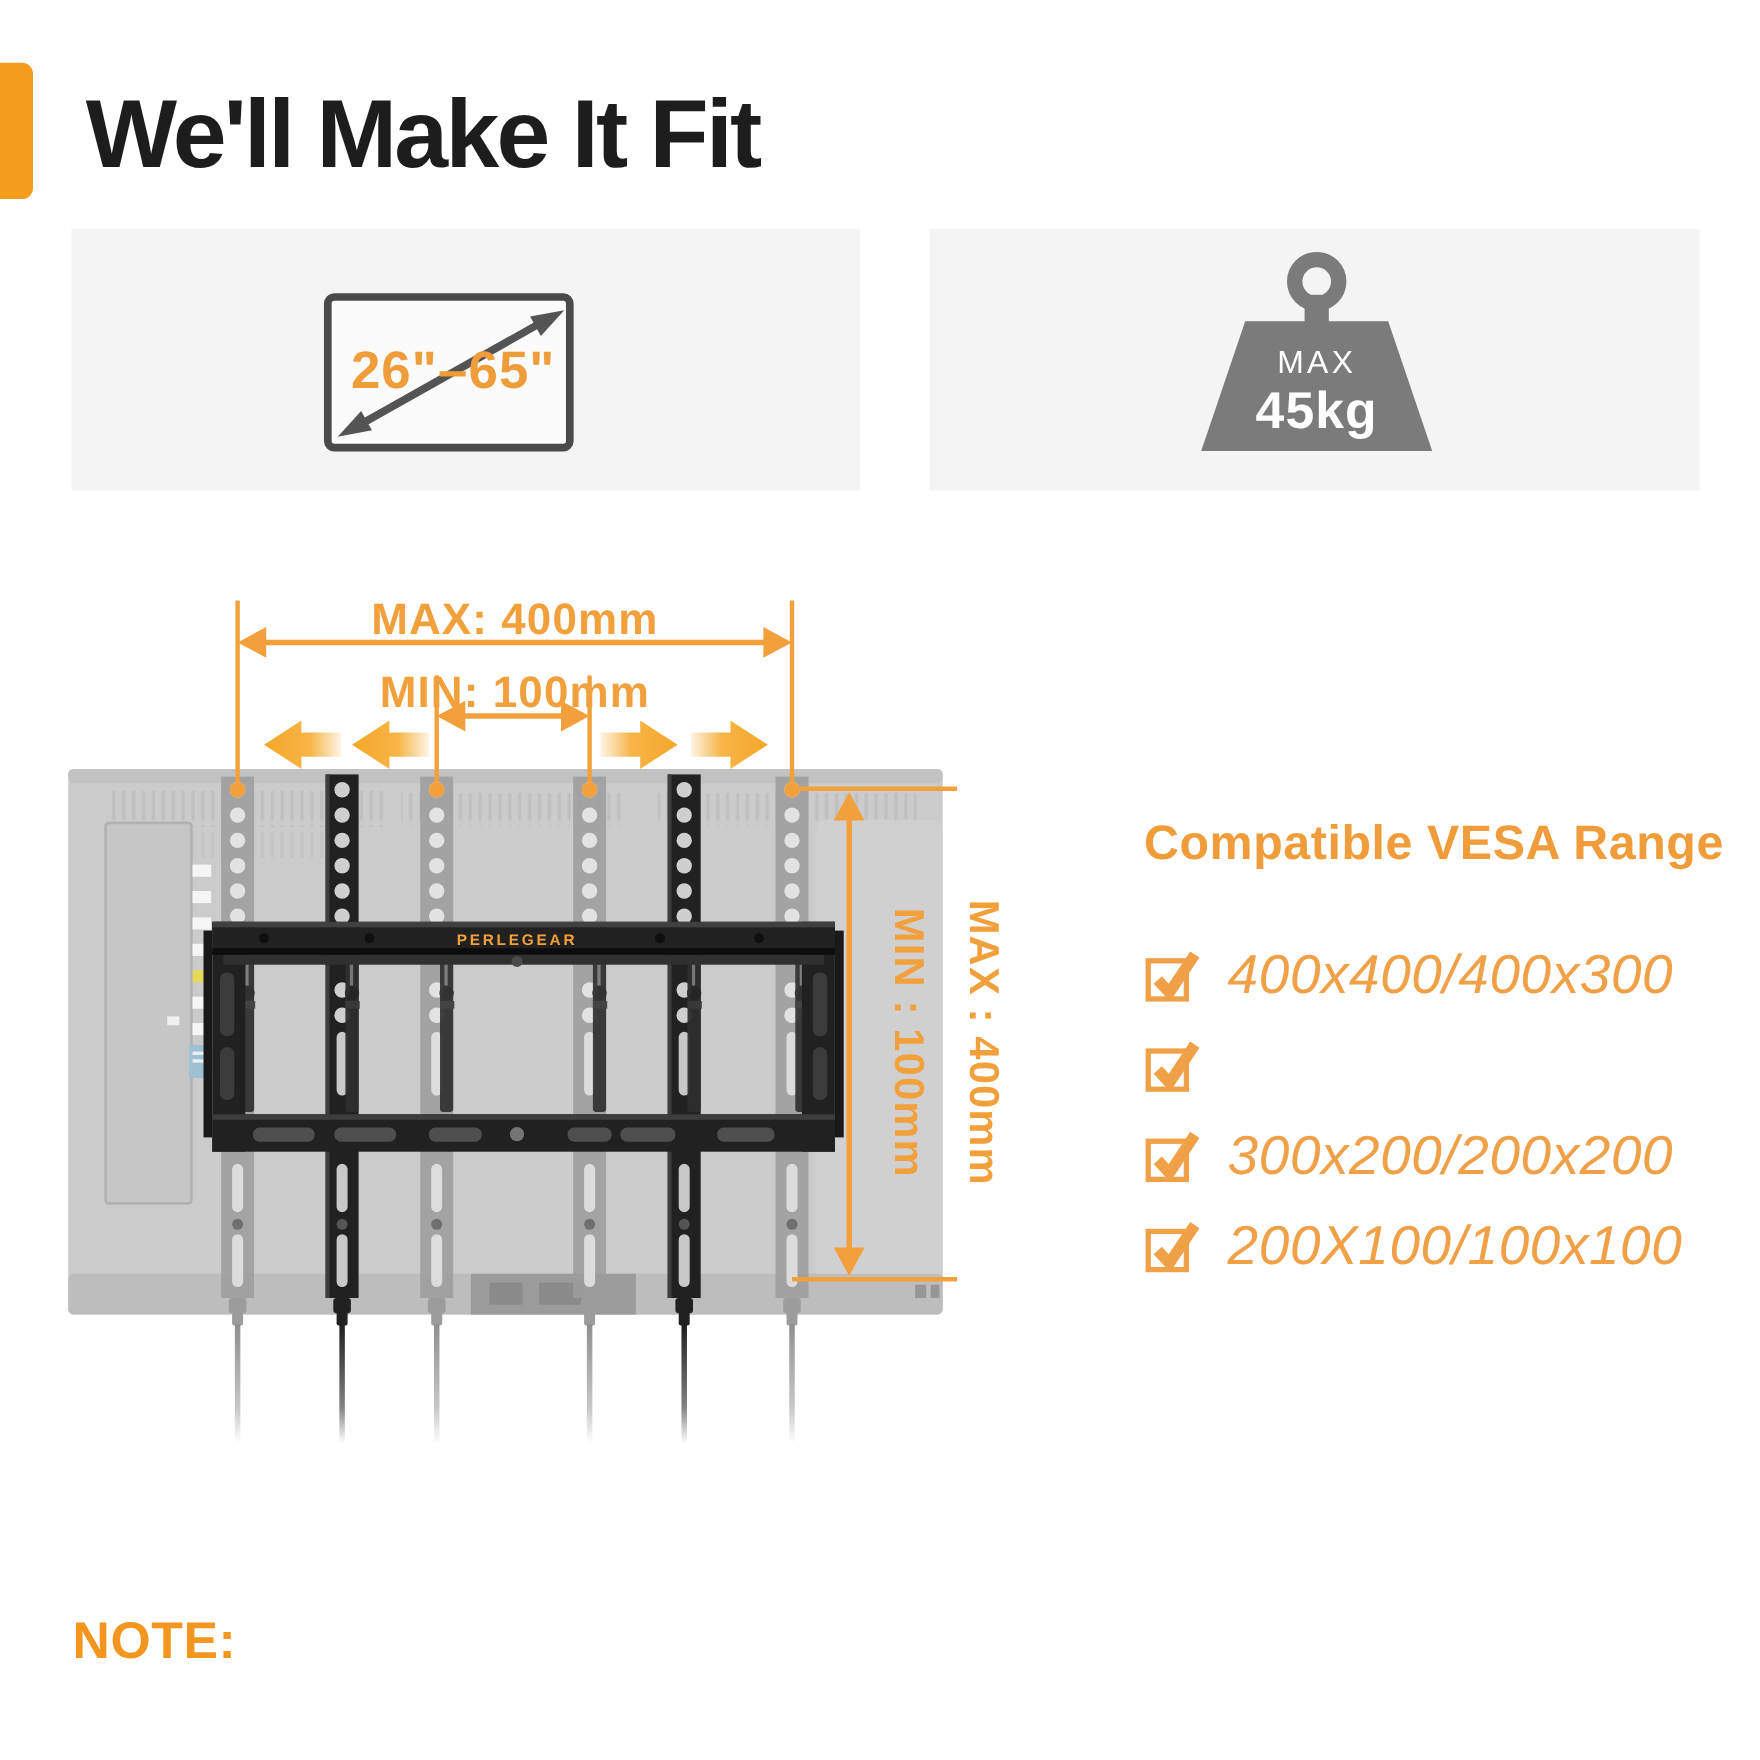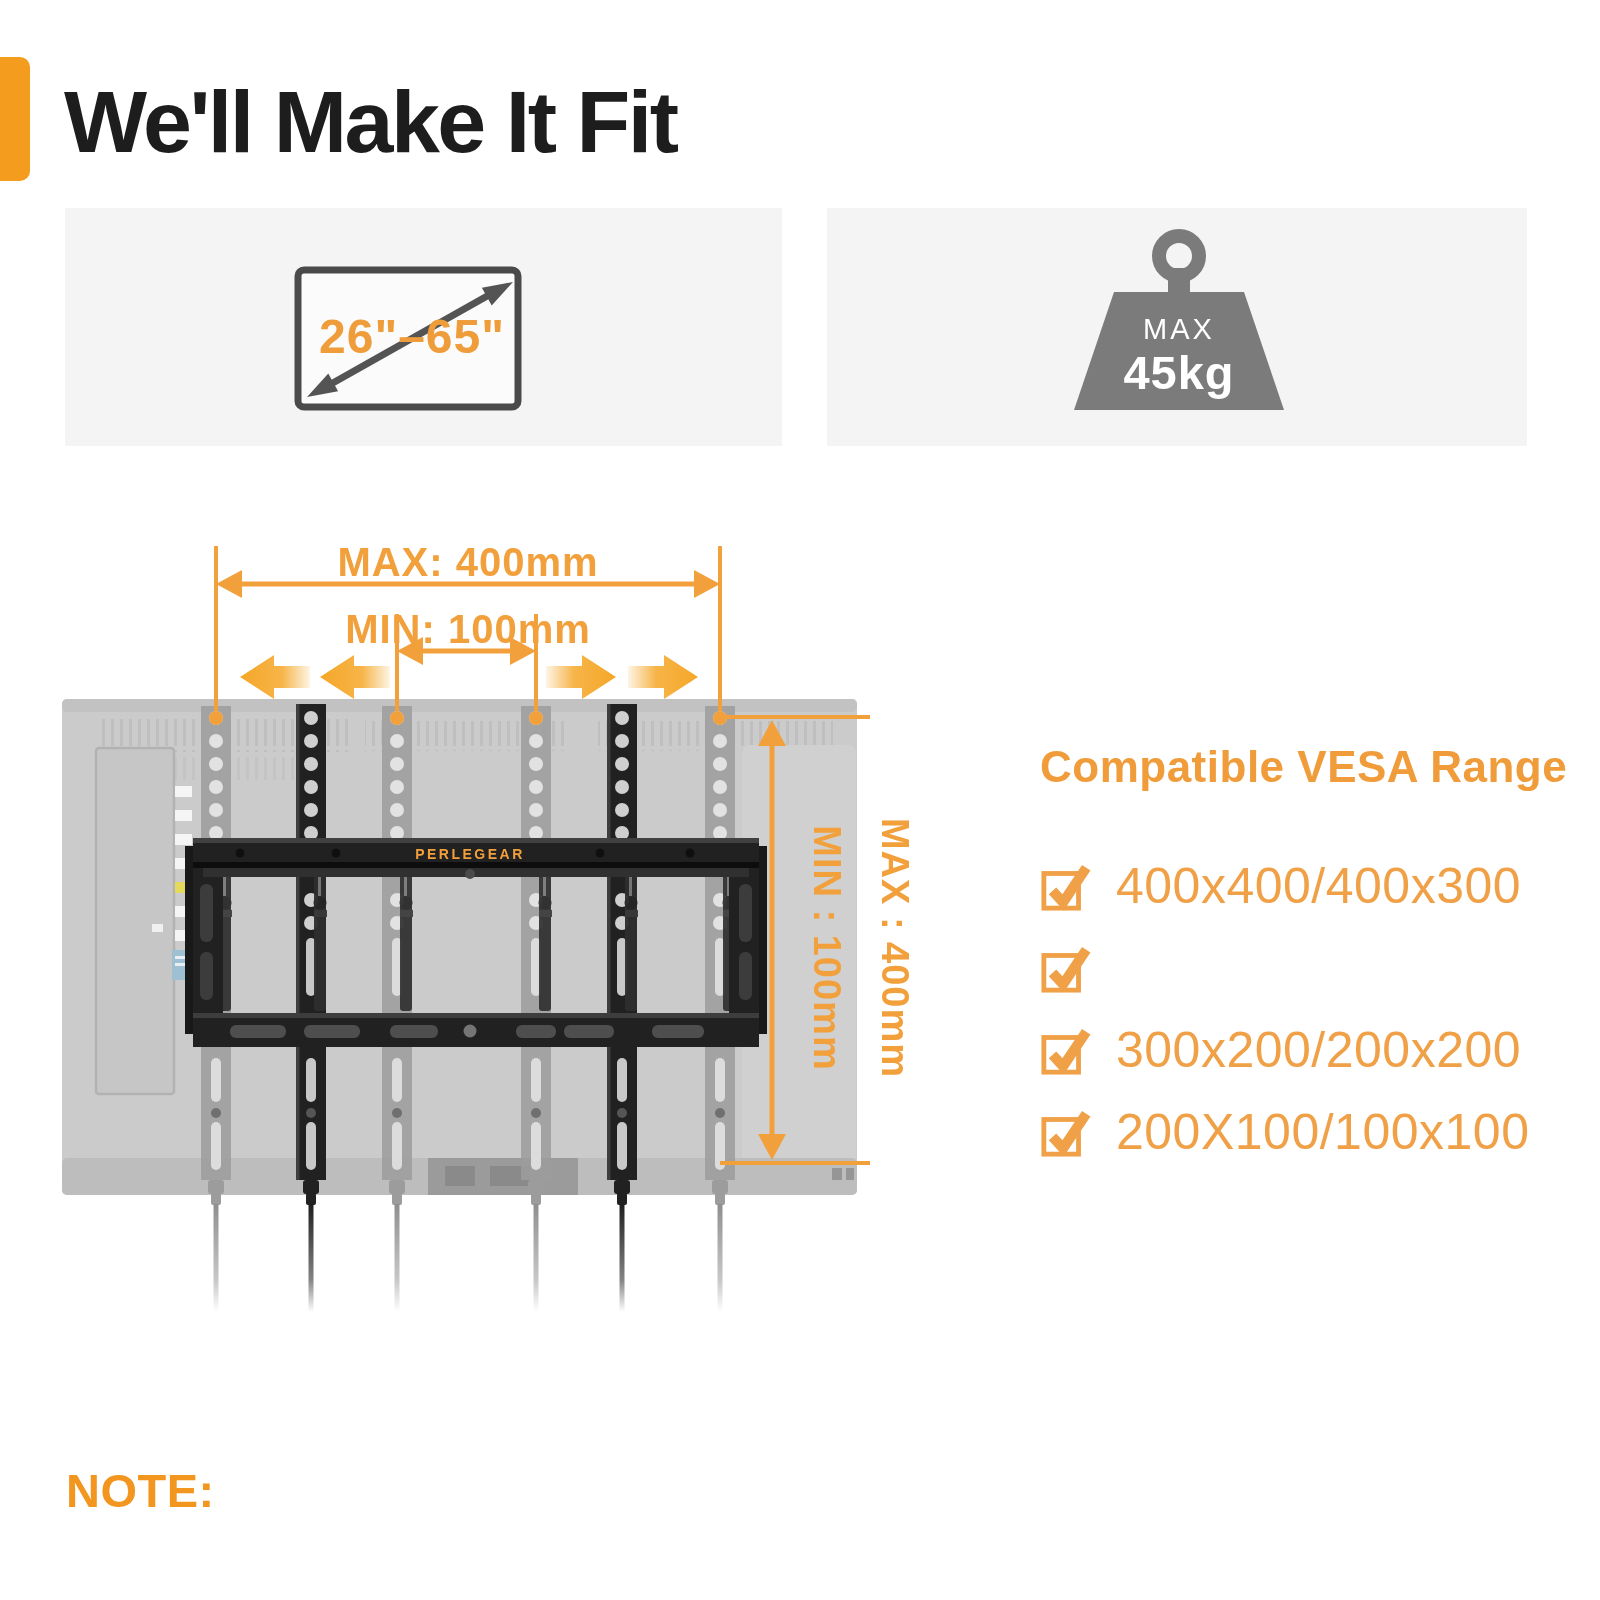--- a/index.html
+++ b/index.html
@@ -1,27 +1,27 @@
 <!DOCTYPE html>
 <html><head>
 <meta charset="utf-8">
 <style>
   html,body{margin:0;padding:0;}
   body{width:1600px;height:1600px;background:#ffffff;font-family:"Liberation Sans","DejaVu Sans",sans-serif;overflow:hidden;}
   .canvas{position:relative;width:1600px;height:1600px;background:#fff;}
   .accent-bar{position:absolute;left:0;top:57px;width:30px;height:124px;background:#F49C1D;border-radius:0 10px 10px 0;}
-  .page-title{position:absolute;left:64px;top:78px;margin:0;font-size:88px;font-weight:bold;color:#1D1D1D;letter-spacing:-2.5px;line-height:1;}
+  .page-title{position:absolute;left:78px;top:78px;margin:0;font-size:88px;font-weight:bold;color:#1D1D1D;letter-spacing:-2.5px;line-height:1;}
   .card{position:absolute;top:208px;height:238px;background:#F4F4F4;}
   .card-left{left:65px;width:717px;}
-  .card-right{left:827px;width:700px;}
+  .card-right{left:845px;width:700px;}
   .card svg{position:absolute;left:0;top:0;}
   .diagram-svg{position:absolute;left:0;top:0;}
   .vesa{position:absolute;left:1040px;top:742px;width:560px;}
   .vesa-heading{margin:0;font-size:44px;font-weight:bold;color:#F09C3A;line-height:1.15;letter-spacing:.5px;}
-  .vesa-list{list-style:none;margin:52px 0 0 0;padding:0;}
+  .vesa-list{list-style:none;margin:52px 0 0 0;padding:0;font-style:italic;}
   .vesa-item{display:flex;align-items:center;height:82px;}
   .vesa-item svg{flex:0 0 auto;}
   .vesa-item-label{margin-left:24px;font-size:50px;color:#F0A148;letter-spacing:.5px;}
   .note{position:absolute;left:66px;top:1432px;width:1500px;display:flex;align-items:baseline;white-space:nowrap;}
   .note-label{font-size:47px;font-weight:bold;color:#F2961F;letter-spacing:.5px;margin-right:20px;margin-top:31px;}
   .note-text{font-size:43px;color:#7F7F7F;letter-spacing:.3px;}
   .dim-label{font-weight:bold;letter-spacing:1px;}
 </style>
 </head>
 <body>

